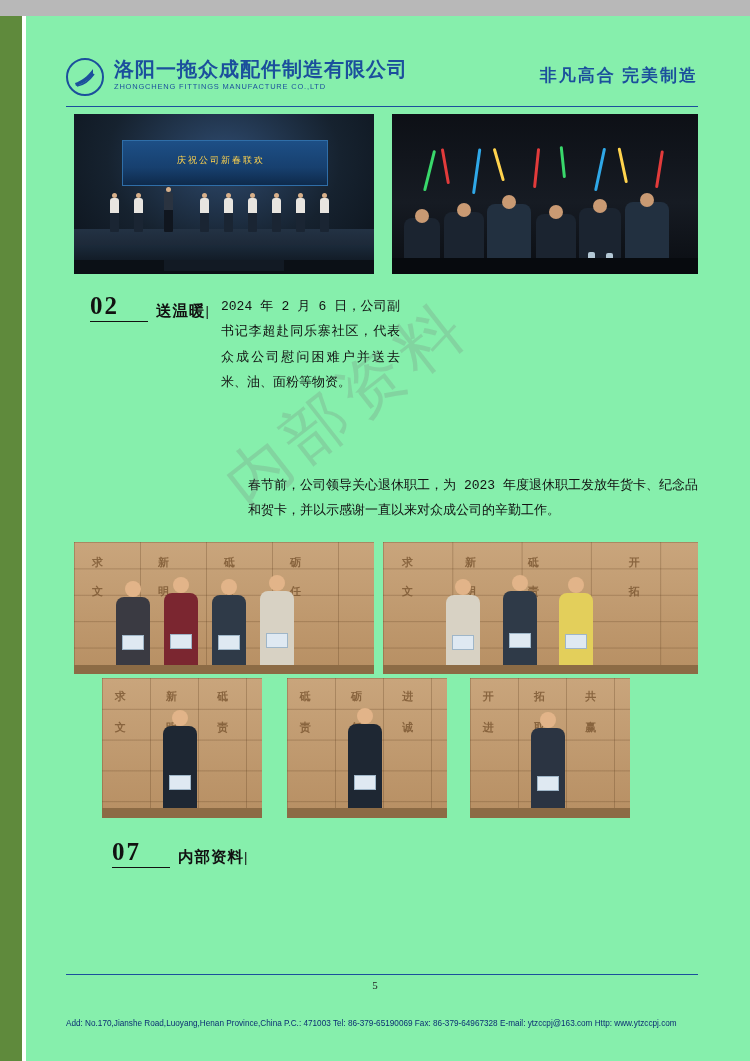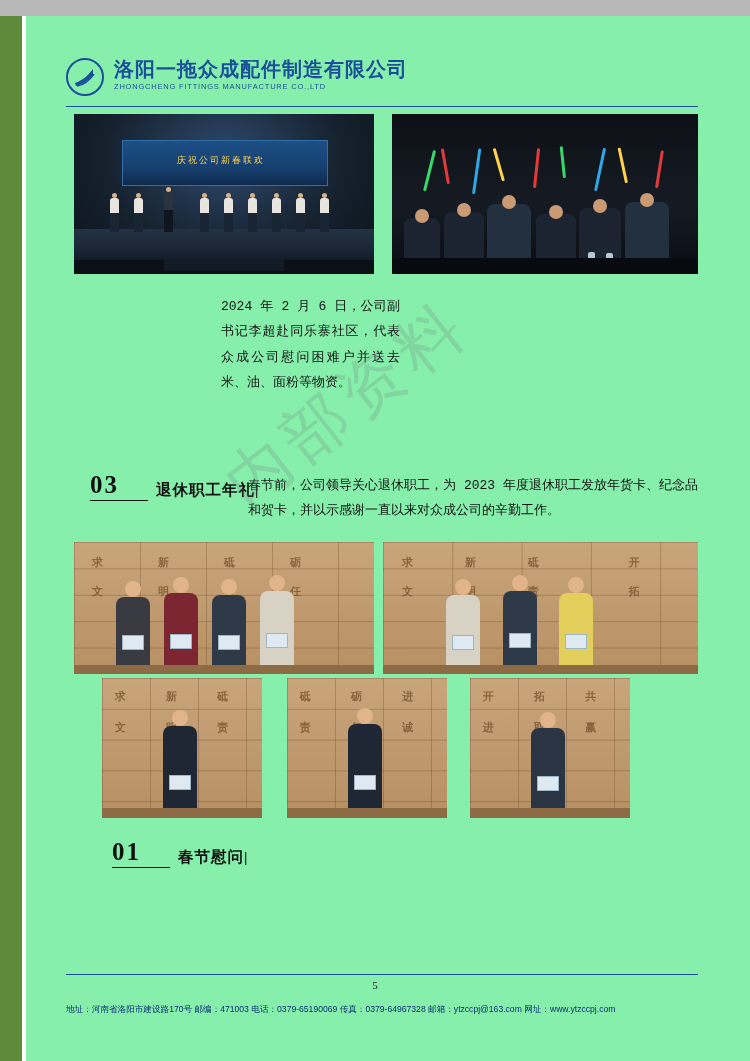--- a/index.html
+++ b/index.html
@@ -304,20 +304,21 @@
   <div class="header">
     <div class="logo-mark">
       <div class="logo-circle"></div>
       <svg class="logo-swoosh" viewBox="0 0 24 24">
         <path d="M2 18 C8 16, 14 12, 20 4 L20 10 C15 16, 9 19, 3 21 Z" fill="#1b4f9c"></path>
         <path d="M4 21 C10 20, 16 16, 21 9" stroke="#1b4f9c" stroke-width="1.6" fill="none"></path>
       </svg>
     </div>
     <div class="logo-text-cn">洛阳一拖众成配件制造有限公司</div>
     <div class="logo-text-en">ZHONGCHENG FITTINGS MANUFACTURE CO.,LTD</div>
+    <div class="slogan">非凡高合  完美制造</div>
   </div>
   <div class="header-rule"></div>
 
   <div class="photo" style="left:74px; top:98px; width:300px; height:160px;">
     <div class="ph-inner stage-bg">
       <div class="stage-screen">
         <div class="stage-screen-txt">庆祝公司新春联欢</div>
       </div>
       <div class="stage-floor"></div>
       <div class="person" style="left:12%;"></div>
@@ -351,32 +352,32 @@
       <div class="cperson" style="left:31%; width:44px; height:70px; background:#223040"></div>
       <div class="cperson" style="left:47%; width:40px; height:60px;"></div>
       <div class="cperson" style="left:61%; width:42px; height:66px;"></div>
       <div class="cperson" style="left:76%; width:44px; height:72px; background:#223040"></div>
       <div class="bottle" style="left:64%; bottom:4%;"></div>
       <div class="bottle" style="left:70%; bottom:3%;"></div>
       <div style="position:absolute;left:0;right:0;bottom:0;height:10%;background:#070a0e"></div>
     </div>
   </div>
 
+  <div class="sect" style="left:90px; top:276px; width:310px;">
+    <div class="sect-title-row">
+      <span class="num">02</span>
+      <span class="sect-name">送温暖|</span>
+    </div>
+  </div>
   <div class="body-txt" style="position:absolute; left:90px; top:276px; width:310px; padding-top:0;">
     <div style="float:left; margin-right:8px; height:30px;"></div>
   </div>
   <div class="body-txt" style="position:absolute; left:221px; top:278px; width:179px;">2024 年 2 月 6 日，公司副书记李超赴同乐寨社区，代表众成公司慰问困难户并送去米、油、面粉等物资。</div>
 
 
-  <div class="sect" style="left:90px; top:455px; width:608px;">
-    <div class="sect-title-row">
-      <span class="num">03</span>
-      <span class="sect-name">退休职工年礼|</span>
-    </div>
-  </div>
   <div class="body-txt" style="position:absolute; left:248px; top:457px; width:450px;">春节前，公司领导关心退休职工，为 2023 年度退休职工发放年货卡、纪念品和贺卡，并以示感谢一直以来对众成公司的辛勤工作。</div>
 
   <div class="photo" style="left:74px; top:526px; width:300px; height:132px;">
     <div class="ph-inner wall-bg">
       <div class="wall-grid"></div>
       <div class="wall-char" style="left:6%; top:10%;">求</div>
       <div class="wall-char" style="left:28%; top:10%;">新</div>
       <div class="wall-char" style="left:50%; top:10%;">砥</div>
       <div class="wall-char" style="left:72%; top:10%;">砺</div>
       <div class="wall-char" style="left:6%; top:32%;">文</div>
@@ -476,22 +477,22 @@
           <span class="card"></span>
         </div>
       <div style="position:absolute;left:0;right:0;bottom:0;height:7%;background:#8c6b45"></div>
     </div>
   </div>
 
   <div class="watermark">内部资料</div>
 
   <div class="sect" style="left:112px; top:822px;">
     <div class="sect-title-row">
-      <span class="num">01</span>
-      <span class="sect-name">春节慰问|</span>
+      <span class="num">07</span>
+      <span class="sect-name">内部资料|</span>
     </div>
   </div>
 
   <div class="footer-rule"></div>
   <div class="page-num">5</div>
-  <div class="footer-cn">地址：河南省洛阳市建设路170号  邮编：471003  电话：0379-65190069  传真：0379-64967328  邮箱：ytzccpj@163.com  网址：www.ytzccpj.com</div>
+  <div class="footer-en">Add: No.170,Jianshe Road,Luoyang,Henan Province,China  P.C.: 471003  Tel: 86-379-65190069  Fax: 86-379-64967328  E-mail: ytzccpj@163.com  Http: www.ytzccpj.com</div>
 
 </div>
 
 </body></html>

